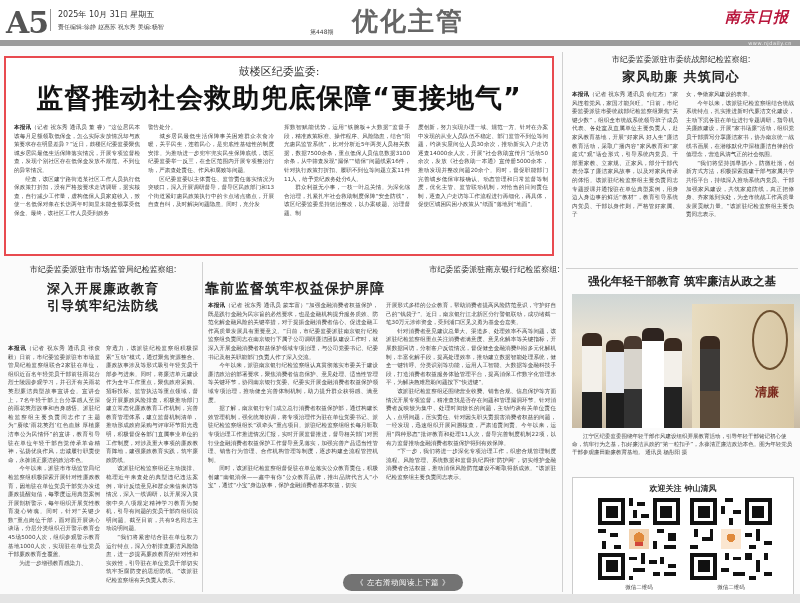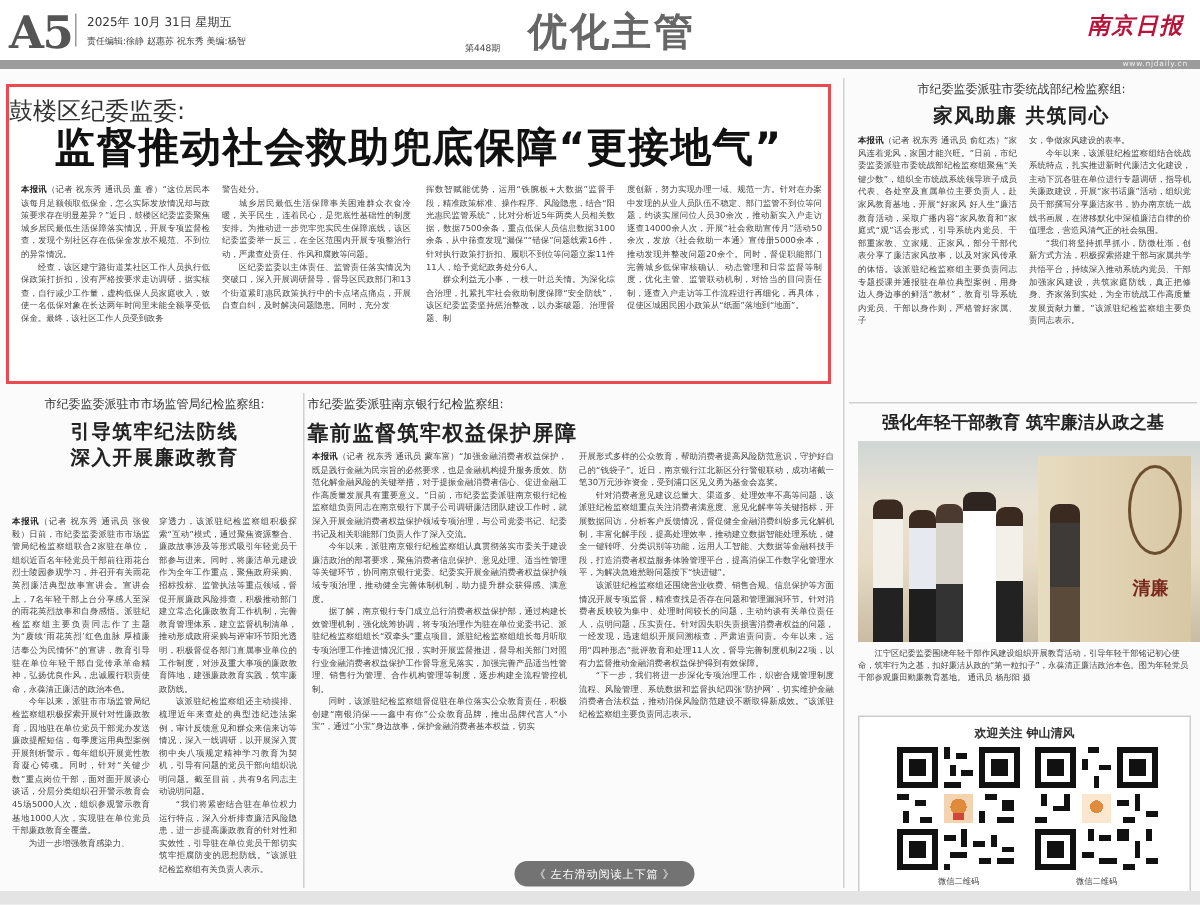--- a/index.html
+++ b/index.html
@@ -15,21 +15,21 @@
   .mh-date { position: absolute; left: 58px; top: 9px; font-size: 8px; color: #333; }
   .mh-editors { position: absolute; left: 58px; top: 23px; font-size: 6px; color: #444; }
   .mh-issue { position: absolute; left: 310px; top: 28px; font-size: 6px; color: #444; }
   .mh-title { position: absolute; left: 352px; top: 4px; font-family: "DejaVu Serif", "Liberation Serif", serif; font-size: 26px; font-weight: bold; color: #666; letter-spacing: 2px; }
   .mh-logo { position: absolute; left: 725px; top: 8px; font-family: "DejaVu Serif", "Liberation Serif", serif; font-size: 15px; font-style: italic; font-weight: bold; color: #b8143a; letter-spacing: 1px; }
   .mh-bar { position: absolute; left: 0; top: 40px; width: 800px; height: 6px; background: #9c9c9c; }
   .mh-url { position: absolute; right: 8px; top: 40px; font-size: 5px; color: #eee; line-height: 6px; letter-spacing: 0.5px; }
 
   
   .lead { position: absolute; left: 4px; top: 56px; width: 550px; height: 200px; border: 2px solid #e84a4f; background: #fff; }
-  .lead-kicker { position: absolute; left: 0; width: 100%; top: 6px; font-size: 16px; color: #333; }
+  .lead-kicker { position: absolute; left: 0; width: 100%; top: 6px; text-align: center; font-size: 11px; color: #333; }
   .lead-head { position: absolute; left: 0; width: 100%; top: 22px; text-align: center; font-size: 27px; font-weight: bold; color: #111; letter-spacing: 1px; }
 
   .col { position: absolute; font-size: 5.6px; line-height: 8.6px; color: #444; text-align: justify; overflow: hidden; }
   .col p { text-indent: 2em; }
   .col p.first { text-indent: 0; }
   .col b { color: #222; }
 
   
   .rs-kicker { position: absolute; left: 568px; top: 54px; width: 226px; text-align: center; font-size: 8px; color: #333; }
   .rs-head { position: absolute; left: 568px; top: 68px; width: 226px; text-align: center; font-size: 13px; font-weight: bold; color: #222; letter-spacing: 1px; }
@@ -44,21 +44,21 @@
   .photo-caption { position: absolute; left: 572px; top: 432px; width: 222px; font-size: 5.5px; line-height: 8px; color: #444; text-indent: 2em; }
 
   .qr-box { position: absolute; left: 572px; top: 477px; width: 222px; height: 118px; border: 1px solid #ccc; background: #fff; }
   .qr-title { position: absolute; left: 0; top: 5px; width: 100%; text-align: center; font-size: 8px; font-weight: bold; color: #333; }
   .qr { position: absolute; top: 20px; width: 82px; height: 82px; background: #fff; }
   .qr-label { position: absolute; top: 106px; width: 82px; text-align: center; font-size: 5.5px; color: #444; }
 
   
   .a2-kicker { position: absolute; left: 8px; top: 264px; width: 190px; text-align: center; font-size: 8px; color: #333; }
   .a2-head { position: absolute; left: 8px; top: 280px; width: 190px; text-align: center; font-family: "DejaVu Serif", "Liberation Serif", serif; font-size: 13px; font-weight: bold; line-height: 17px; color: #222; letter-spacing: 1px; }
-  .a3-kicker { position: absolute; left: 205px; top: 264px; width: 355px; text-align: left; font-size: 8px; color: #333; }
+  .a3-kicker { position: absolute; left: 205px; top: 264px; width: 355px; text-align: right; font-size: 8px; color: #333; }
   .a3-head { position: absolute; left: 205px; top: 280px; width: 355px; text-align: left; font-family: "DejaVu Serif", "Liberation Serif", serif; font-size: 14px; font-weight: bold; color: #222; letter-spacing: 1px; }
 
   .vsep { position: absolute; width: 1px; background: #d0d0d0; }
   .hsep { position: absolute; height: 1px; background: #d0d0d0; }
 
   .bottom-bar { position: absolute; left: 0; top: 594px; width: 800px; height: 9px; background: #e4e4e4; }
 
   
   .toast { position: absolute; left: 343px; top: 574px; width: 120px; height: 17px; border-radius: 9px; background: rgba(90,90,90,0.85); color: #fff; font-size: 7.5px; line-height: 17px; text-align: center; letter-spacing: 0.5px; }
 </style>
@@ -221,22 +221,22 @@
         </g>
         <rect x="8" y="8" width="5" height="5" fill="#fbe6d0"></rect>
         <circle cx="10.5" cy="10.2" r="1.1" fill="#e08a3c"></circle>
       </svg>
     </div>
     <div class="qr-label" style="left:117px;">微信二维码</div>
   </div>
 
   <div class="a2-kicker">市纪委监委派驻市市场监管局纪检监察组:</div>
   <div class="a2-head">
+    <div>深入开展廉政教育</div>
     <div>引导筑牢纪法防线</div>
-    <div>深入开展廉政教育</div>
   </div>
   <div class="col" id="a2-col1" style="left:8px;top:344px;width:92px;height:246px;">
       <p class="first"><b>本报讯</b>（记者 祝东秀 通讯员 张俊毅）日前，市纪委监委派驻市市场监管局纪检监察组联合2家驻在单位，组织近百名年轻党员干部前往雨花台烈士陵园参观学习，并召开有关雨花英烈廉洁典型故事宣讲会。宣讲会上，7名年轻干部上台分享感人至深的雨花英烈故事和自身感悟。派驻纪检监察组主要负责同志作了主题为“赓续‘雨花英烈’红色血脉 厚植廉洁奉公为民情怀”的宣讲，教育引导驻在单位年轻干部自觉传承革命精神，弘扬优良作风，忠诚履行职责使命，永葆清正廉洁的政治本色。</p>
       <p>今年以来，派驻市市场监管局纪检监察组积极探索开展针对性廉政教育，因地驻在单位党员干部党办发送廉政提醒短信，每季度运用典型案例开展剖析警示，每年组织开展党性教育凝心铸魂。同时，针对“关键少数”重点岗位干部，面对面开展谈心谈话，分层分类组织召开警示教育会45场5000人次，组织参观警示教育基地1000人次，实现驻在单位党员干部廉政教育全覆盖。</p>
       <p>为进一步增强教育感染力、</p>
     </div>
   <div class="col" id="a2-col2" style="left:106px;top:344px;width:92px;height:246px;">
       <p class="first">穿透力，该派驻纪检监察组积极探索“互动”模式，通过聚焦资源整合、廉政故事涉及等形式吸引年轻党员干部参与进来。同时，将廉洁单元建设作为全年工作重点，聚焦政府采购、招标投标、监管执法等重点领域，督促开展廉政风险排查，积极推动部门建立常态化廉政教育工作机制，完善教育管理体系，建立监督机制清单，推动形成政府采购与评审环节阳光透明，积极督促各部门直属事业单位的工作制度，对涉及重大事项的廉政教育阵地，建强廉政教育实践，筑牢廉政防线。</p>
       <p>该派驻纪检监察组还主动摸排、梳理近年来查处的典型违纪违法案例，审计反馈意见和群众来信来访等情况，深入一线调研，以开展深入贯彻中央八项规定精神学习教育为契机，引导有问题的党员干部向组织说明问题。截至目前，共有9名同志主动说明问题。</p>
       <p>“我们将紧密结合驻在单位权力运行特点，深入分析排查廉洁风险隐患，进一步提高廉政教育的针对性和实效性，引导驻在单位党员干部切实筑牢拒腐防变的思想防线。”该派驻纪检监察组有关负责人表示。</p>

